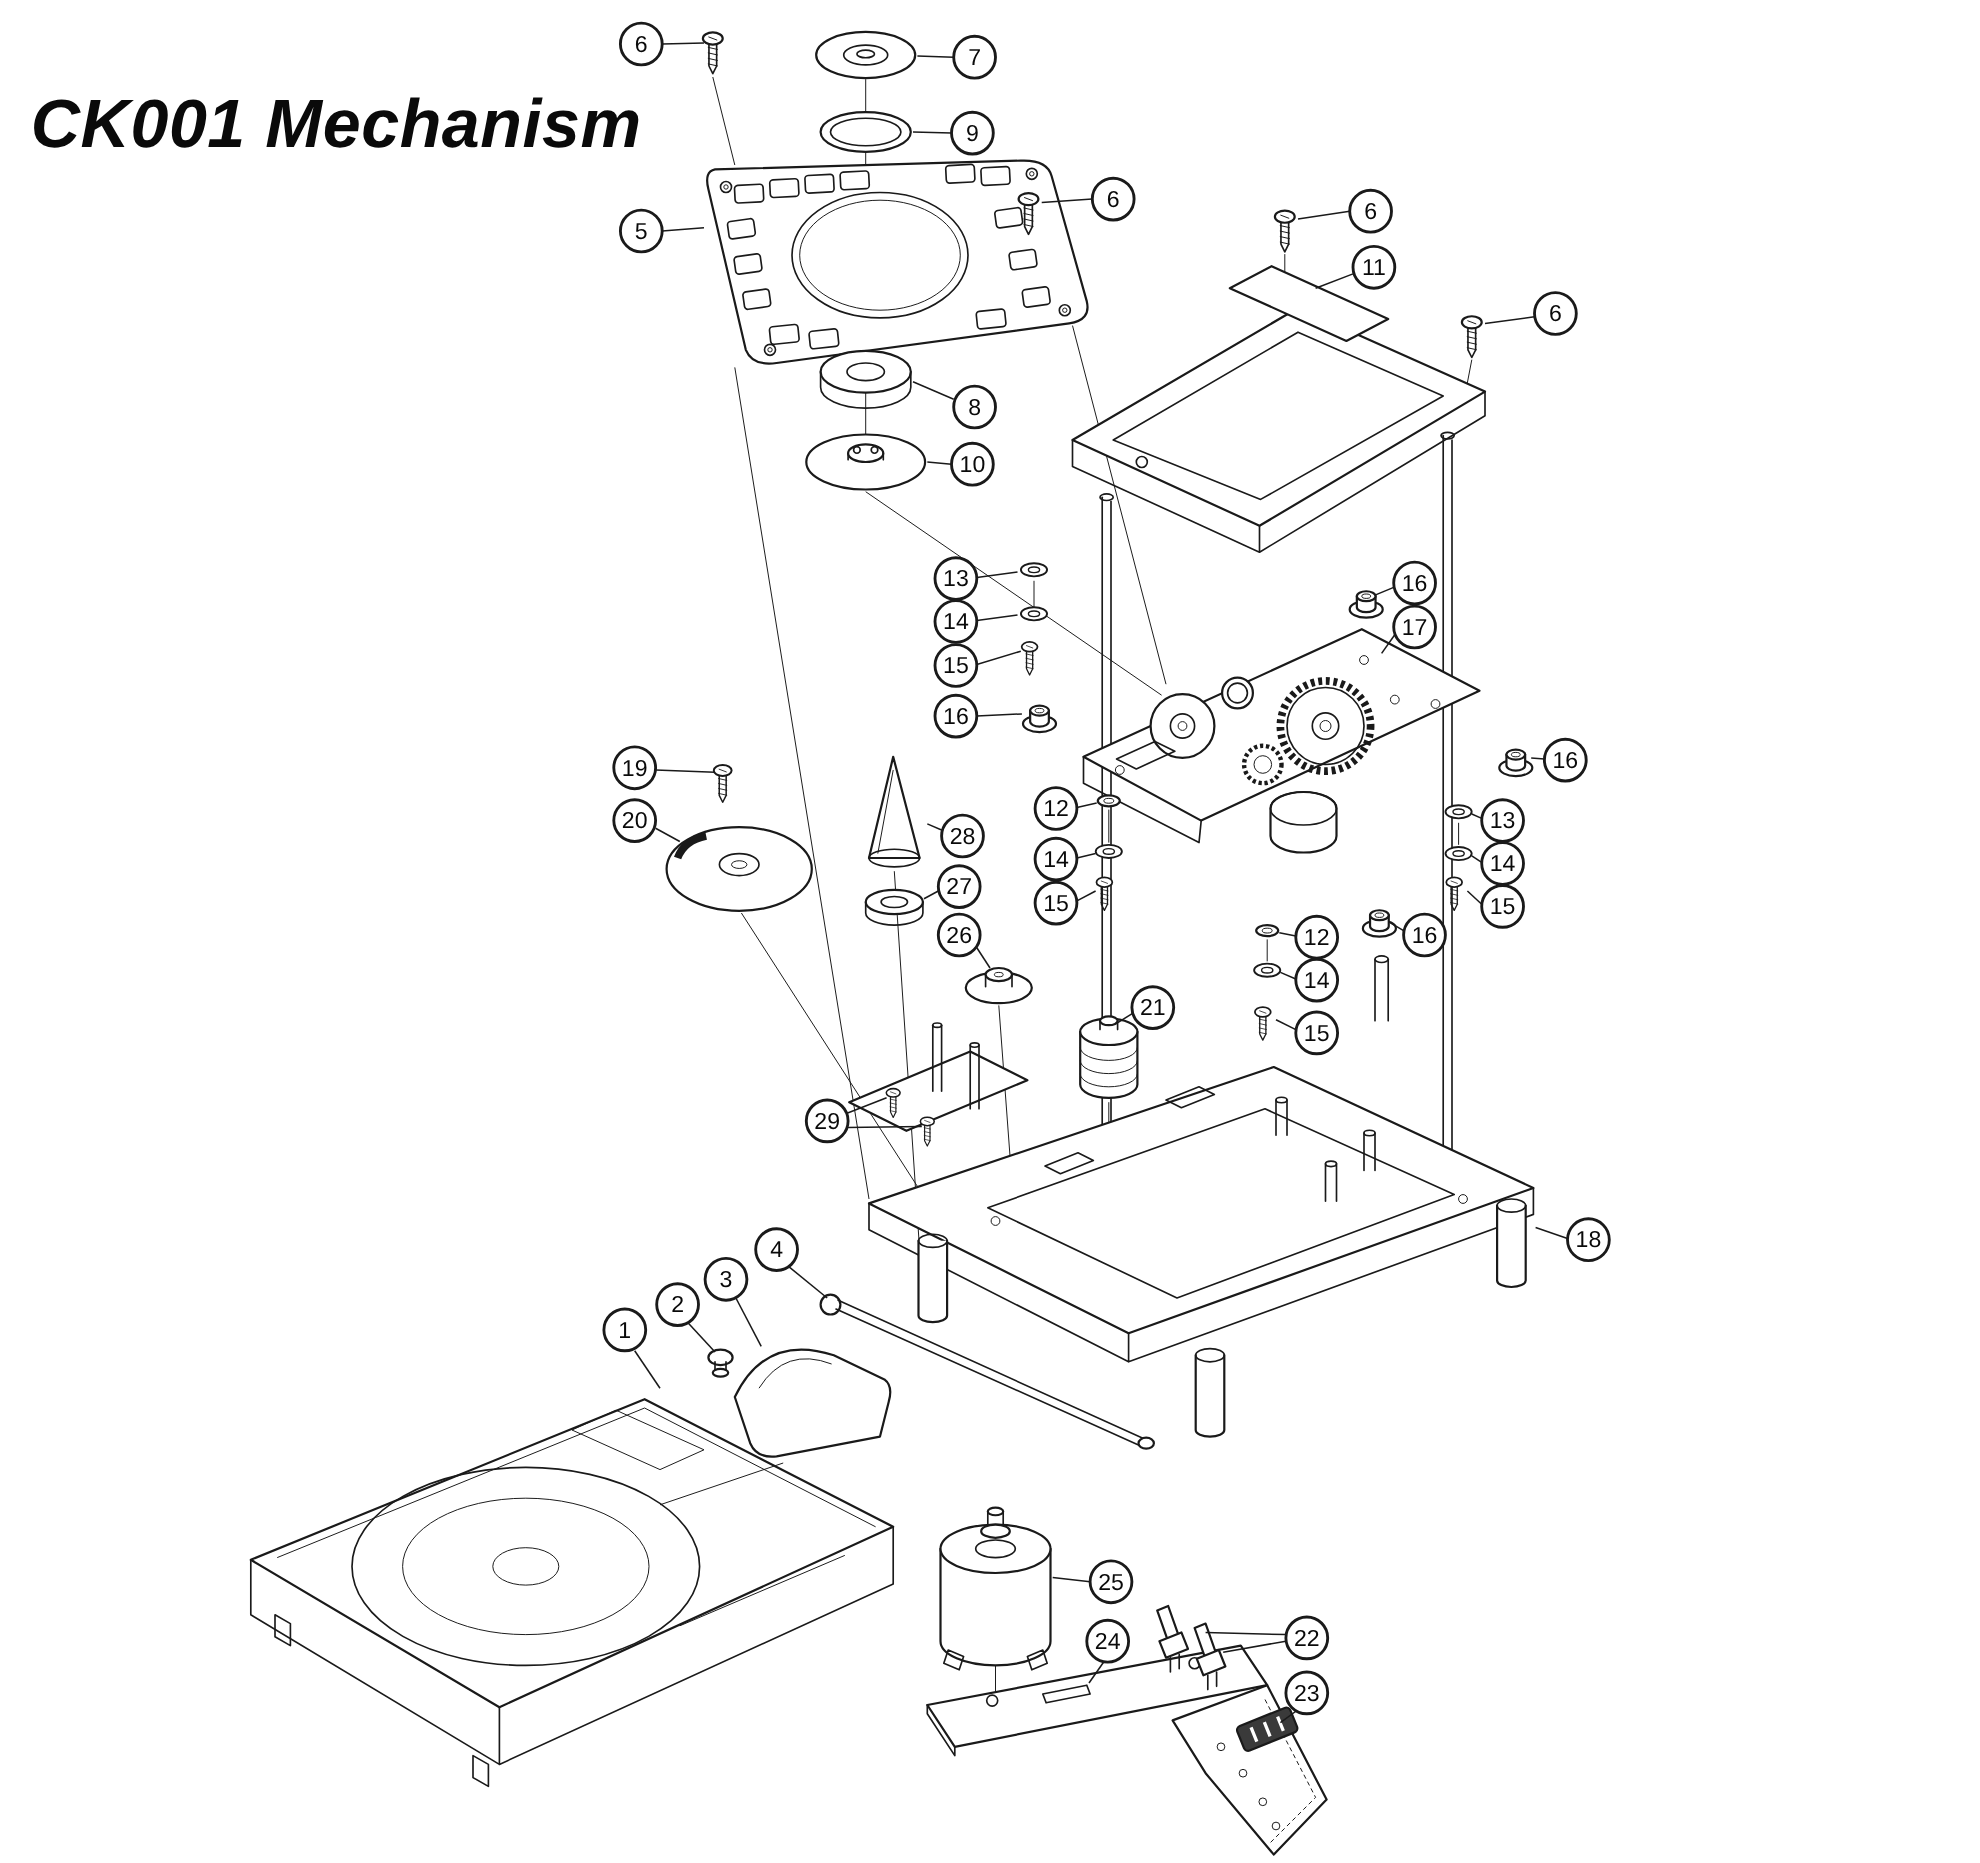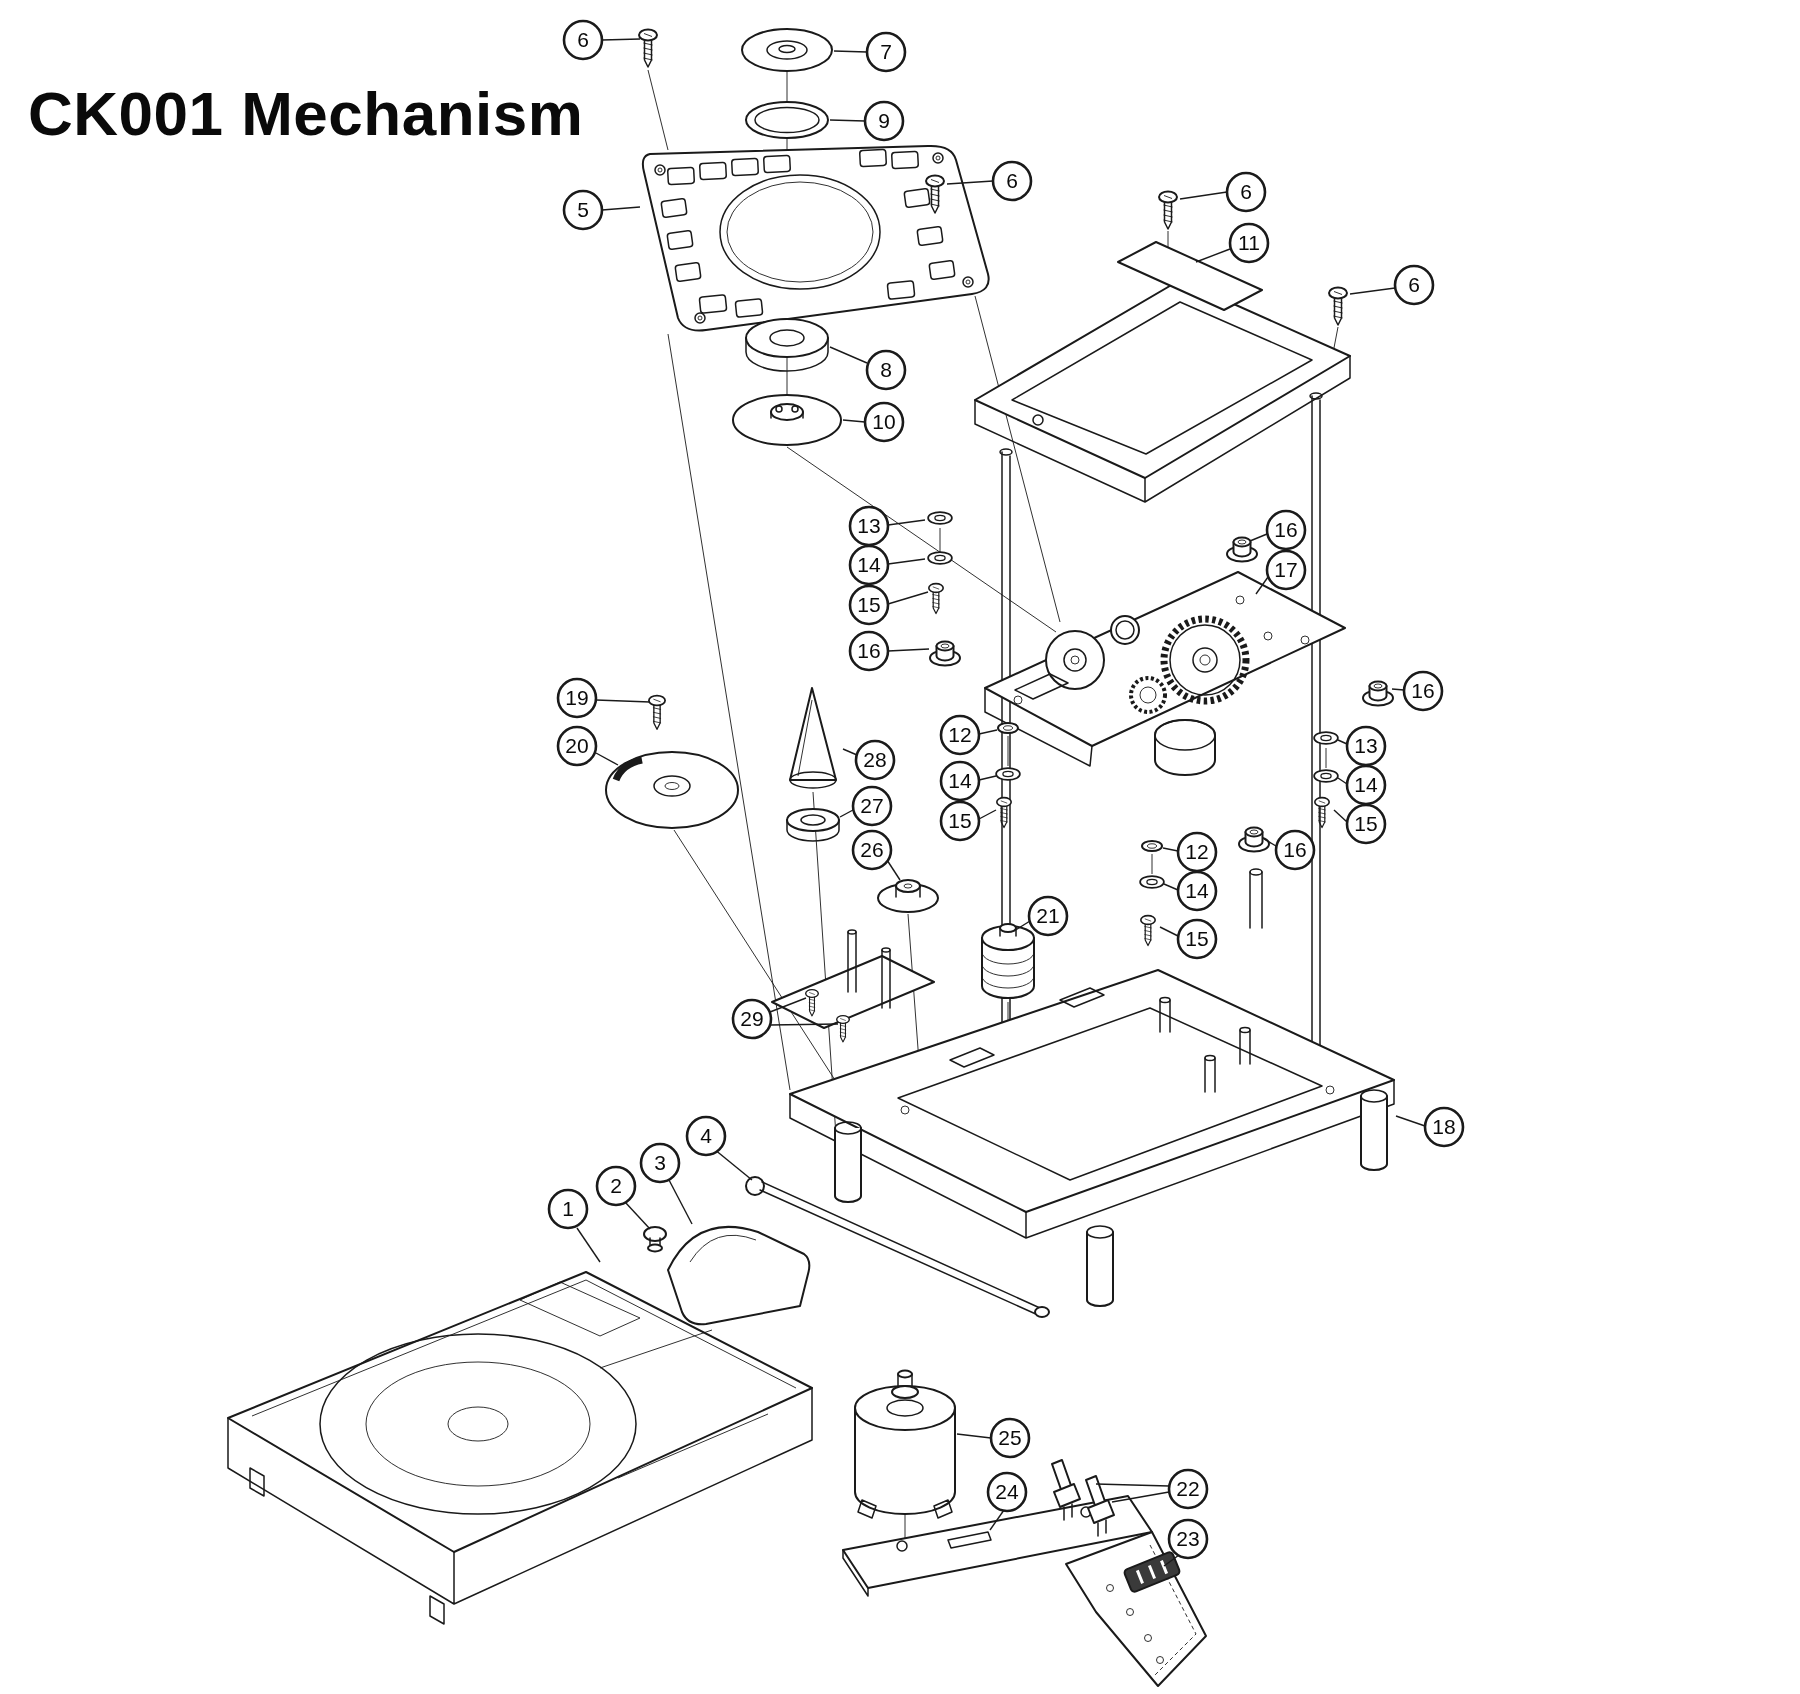--- a/index.html
+++ b/index.html
@@ -1,19 +1,19 @@
 <!DOCTYPE html>
 <html style="--line_color: #1a1a1a; --background: #ffffff;"><head>
 <meta charset="utf-8">
 <style>
   html,body{margin:0;padding:0;background:#ffffff;}
   body{width:1800px;height:1694px;font-family:"Liberation Sans",sans-serif;}
   .page{position:relative;width:1800px;height:1694px;background:var(--background,#ffffff);overflow:hidden;}
   .title{position:absolute;left:28px;top:78px;margin:0;font-size:62px;font-weight:bold;
-         letter-spacing:0.5px;color:#0a0a0a;font-family:"Liberation Sans",sans-serif;}
+         letter-spacing:0.5px;color:#0a0a0a;font-family:"Liberation Sans",sans-serif;font-style:italic;}
   svg.drawing{position:absolute;left:0;top:0;color:var(--line_color,#1a1a1a);}
   .part{fill:#ffffff;stroke:currentColor;stroke-width:2;stroke-linejoin:round;stroke-linecap:round;}
   .detail{fill:none;stroke:currentColor;stroke-width:1.5;stroke-linejoin:round;stroke-linecap:round;}
   .thin{fill:none;stroke:currentColor;stroke-width:0.9;}
   .teeth{fill:none;stroke:currentColor;}
   .leader{stroke:currentColor;stroke-width:1.4;}
   .callout circle{fill:#ffffff;stroke:currentColor;stroke-width:2.6;}
   .callout text{font-family:"Liberation Sans",sans-serif;font-size:21px;fill:#0a0a0a;text-anchor:middle;}
 </style>
 </head>

